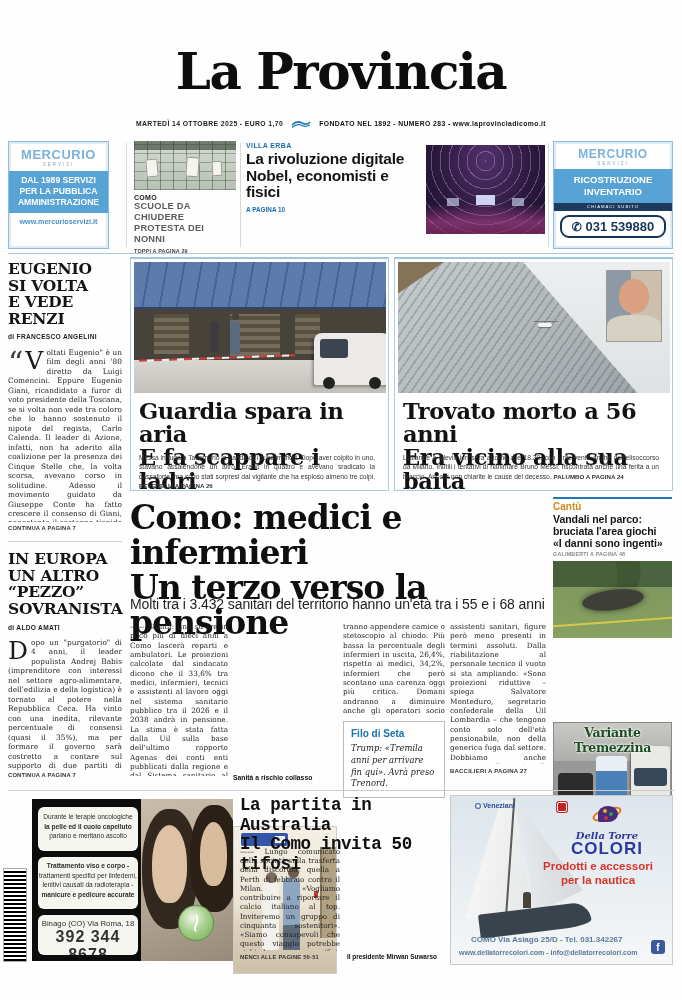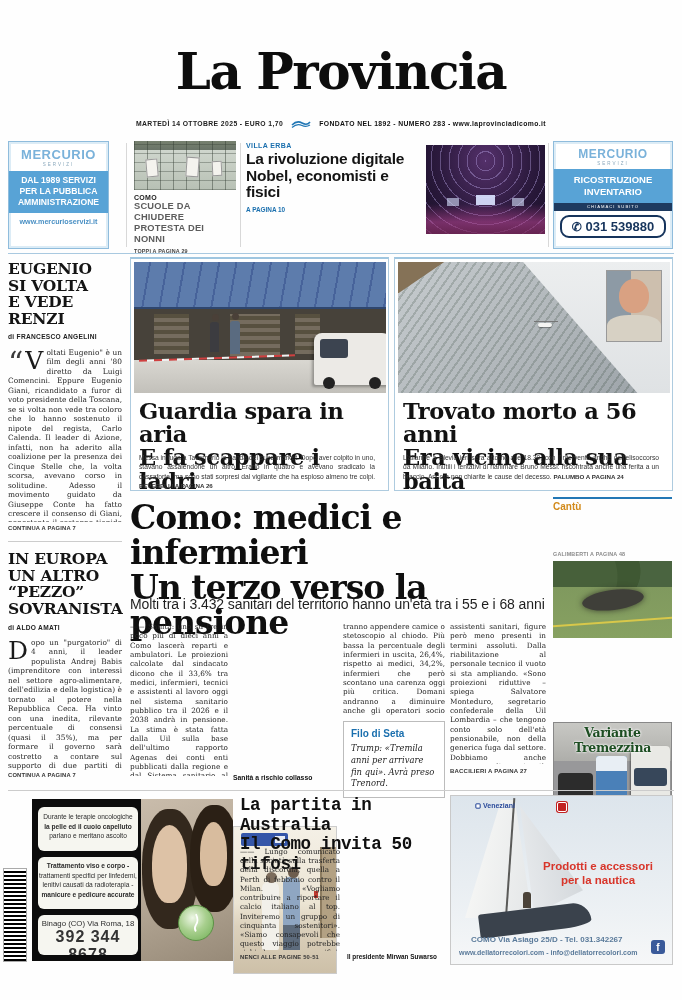--- a/index.html
+++ b/index.html
@@ -355,20 +355,23 @@
       <span>L'allarme a Blevio ieri sera attorno alle 18.30, con l'intervento anche dell'elisoccorso da Milano. Inutili i tentativi di rianimare Bruno Messi: riscontrata anche una ferita a un braccio. Ancora non chiarite le cause del decesso. </span><span class="cap-ref">PALUMBO A PAGINA 24</span>
     </div>
   </div>
 
   <div class="abs main-h1 prel" style="left:130px;top:501px;width:424px;">Como: medici e infermieri
 Un terzo verso la pensione</div>
   <div class="abs main-sub" style="left:130px;top:596px;width:424px;">Molti tra i 3.432 sanitari del territorio hanno un'età tra i 55 e i 68 anni</div>
 
   <div class="abs" style="left:553px;top:497px;width:119px;border-top:2px solid #2277b5;"></div>
   <div class="abs cantu-kicker" style="left:553px;top:501px;">Cantù</div>
+  <div class="abs cantu-title prel" style="left:553px;top:513px;width:119px;">Vandali nel parco:
+bruciata l'area giochi
+«I danni sono ingenti»</div>
   <div class="abs gray-ref" style="left:553px;top:551px;">GALIMBERTI A PAGINA 48</div>
   <div class="abs park-photo" style="left:553px;top:561px;width:119px;height:77px;">
     <div class="trees"></div>
       <div class="burnt"></div>
       <div class="tape"></div>
   </div>
 
   <div class="abs variante" style="left:553px;top:645px;width:119px;height:127px;">
     <div class="bldg"></div>
     <div class="car-d"></div>
@@ -446,20 +449,30 @@
         <div class="mast"></div>
         <div class="sail2"></div>
       <div class="sailor"></div>
         <div class="hull"></div>
     </div>
     <div class="ven-logo" style="position:absolute;left:24px;top:6px;">
       <span class="dot"></span>
         <span>Veneziani</span>
     </div>
     <div class="red-logo" style="position:absolute;left:106px;top:6px;width:10px;height:10px;"></div>
+    <div style="position:absolute;right:10px;top:8px;width:110px;text-align:center;">
+      <div class="palette">
+        <div class="ring"></div><div class="pb"></div>
+        <div class="dot" style="left:11px;top:5px;background:#e8b020;"></div>
+        <div class="dot" style="left:17px;top:8px;background:#30a050;"></div>
+        <div class="dot" style="left:12px;top:12px;background:#d03030;"></div>
+      </div>
+      <div class="dt-name">Della Torre</div>
+      <div class="dt-colori">COLORI</div>
+    </div>
     <div class="dt-tagline prel" style="position:absolute;right:4px;top:64px;width:140px;">Prodotti e accessori
 per la nautica</div>
     <div class="naut-blue" style="position:absolute;left:20px;bottom:20px;font-size:8px;">COMO Via Asiago 25/D - Tel. 031.342267</div>
     <div class="naut-blue" style="position:absolute;left:8px;bottom:8px;font-size:7px;">www.dellatorrecolori.com - info@dellatorrecolori.com</div>
     <div class="fb" style="position:absolute;right:7px;bottom:10px;width:14px;height:14px;">f</div>
   </div>
 
 </div>
 
 </body></html>

